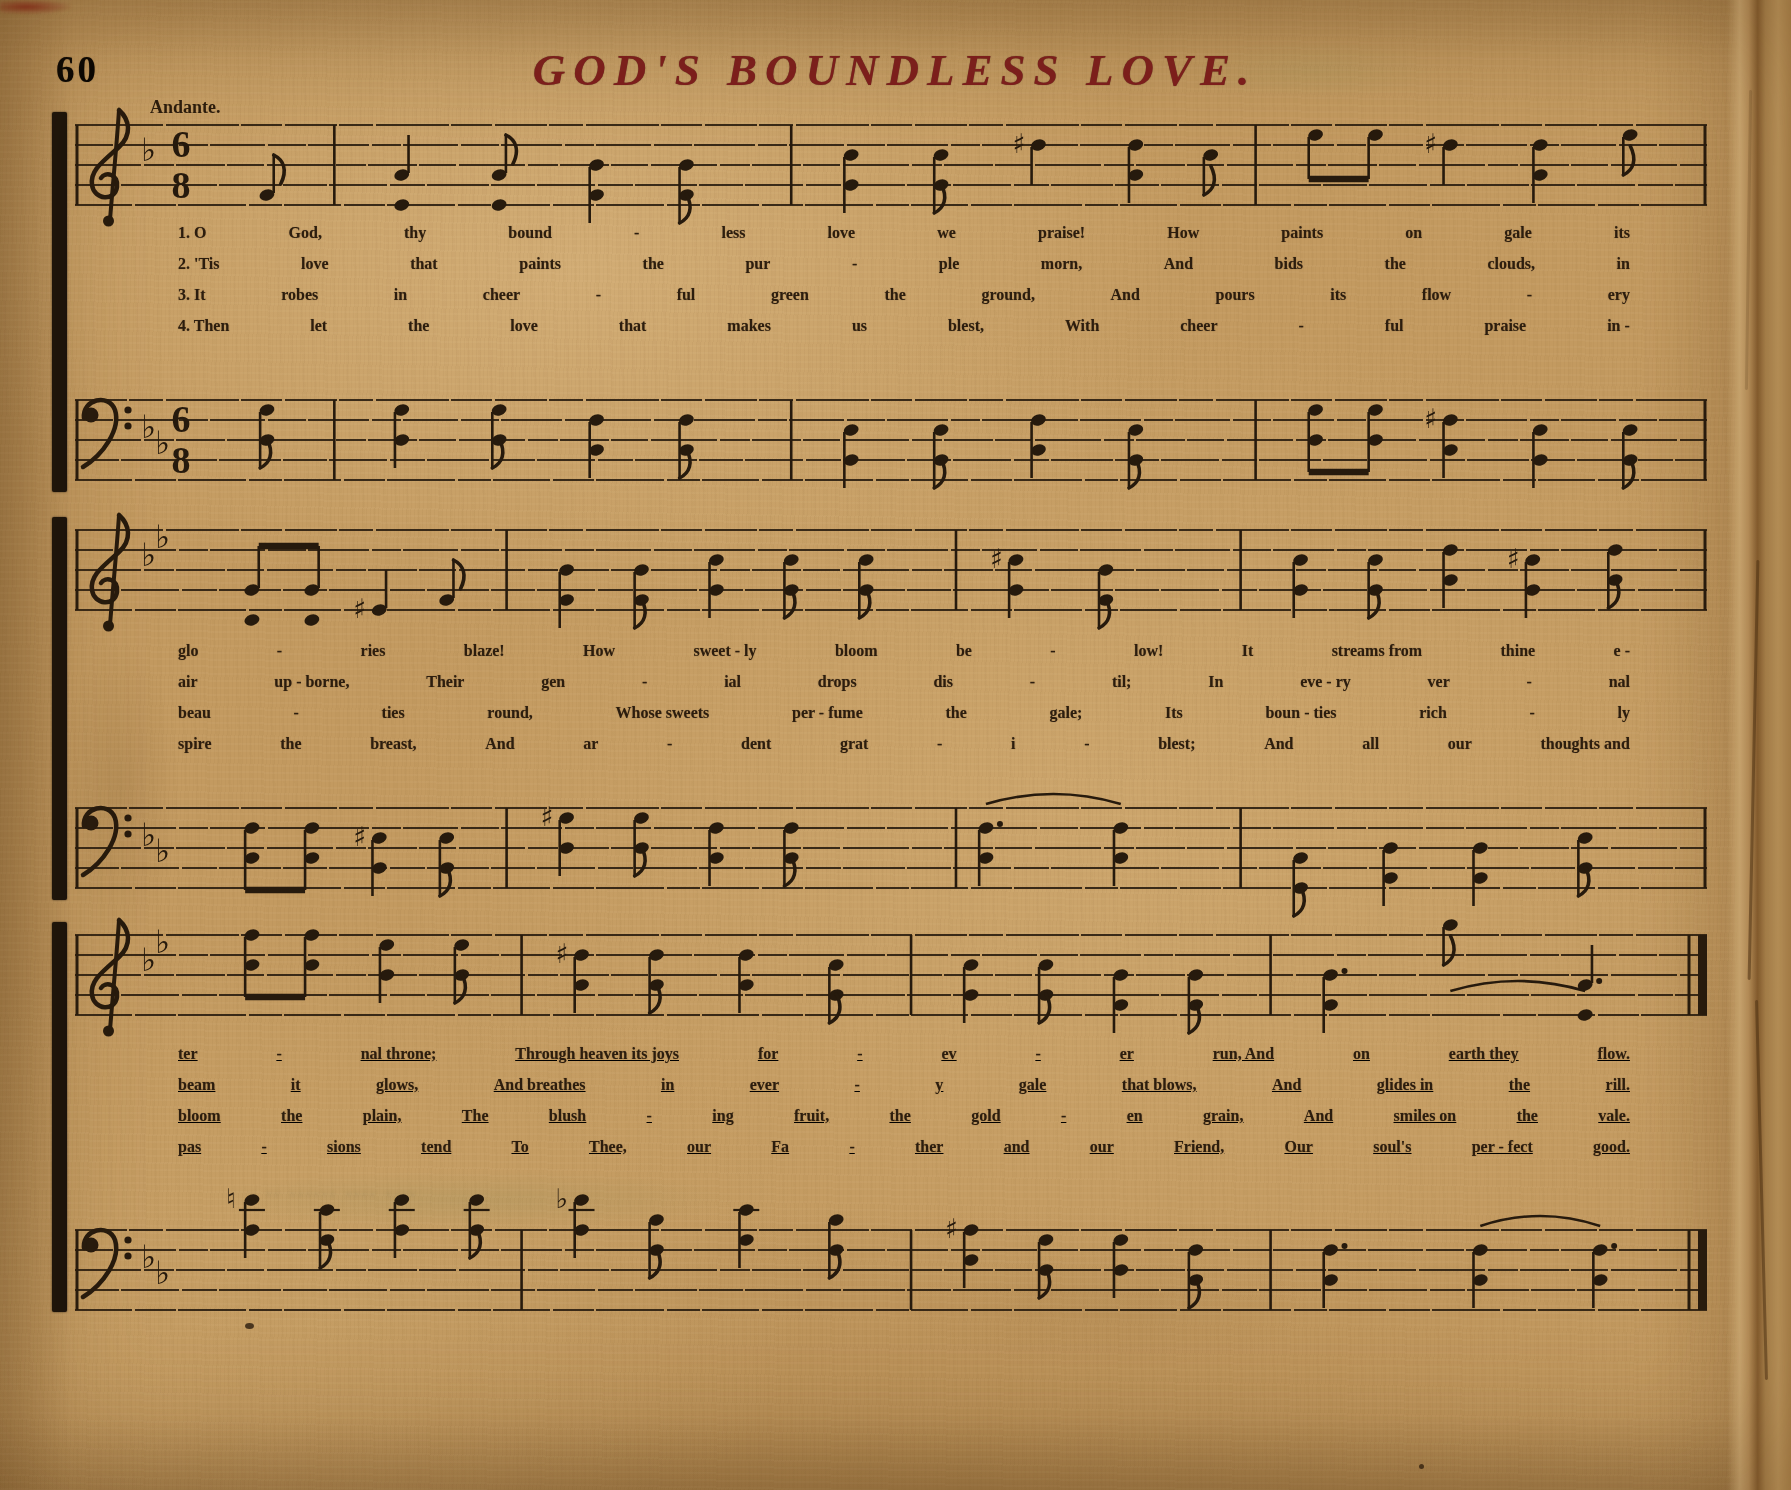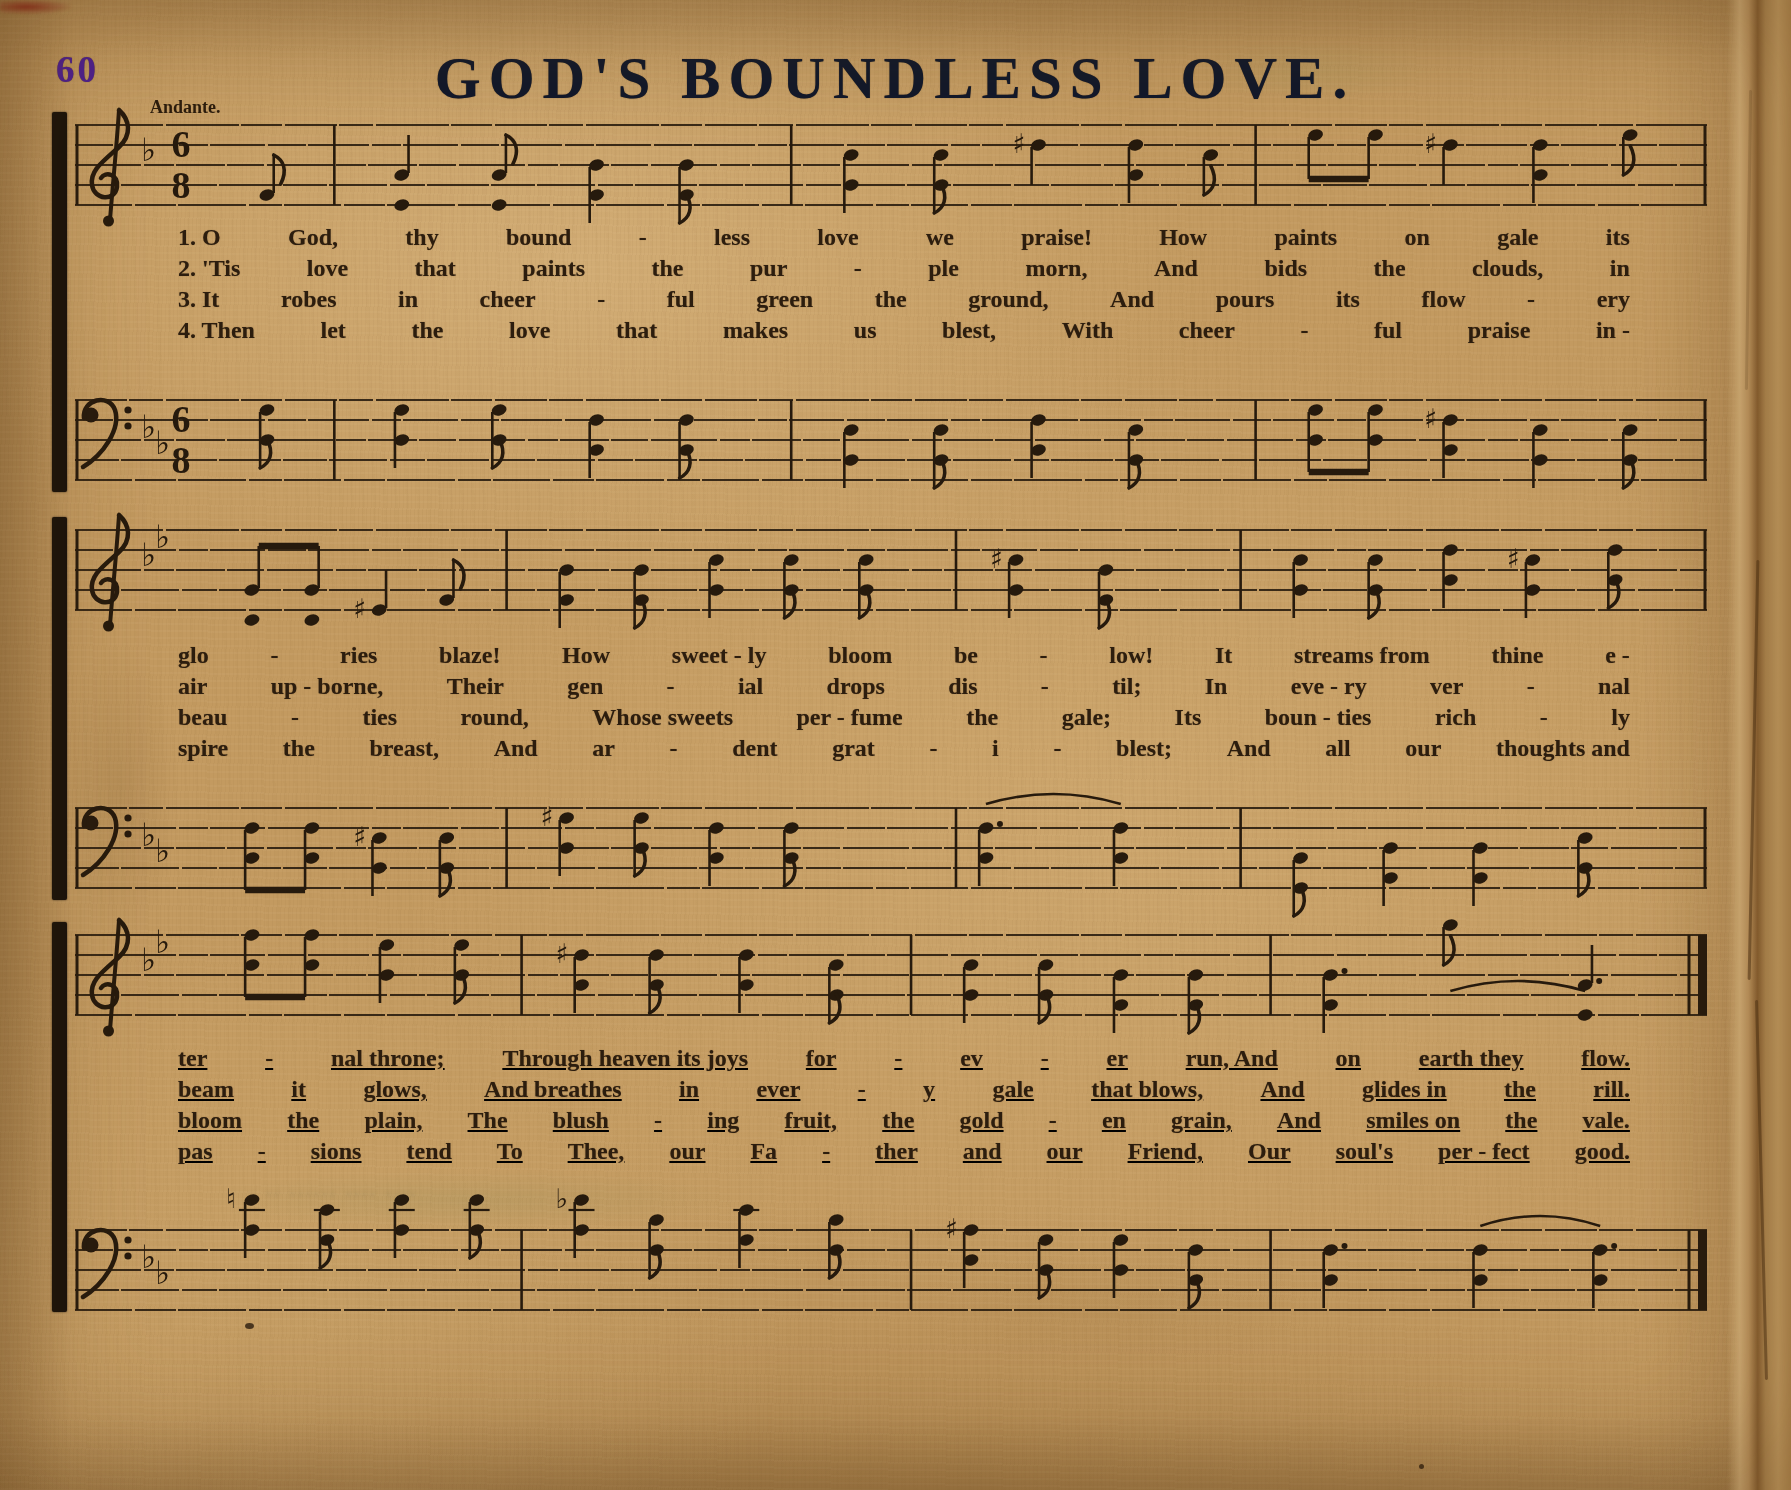--- a/index.html
+++ b/index.html
@@ -39,37 +39,38 @@
   .edge-streak{position:absolute;width:3px;background:rgba(74,48,18,.55);border-radius:3px;}
   .red-smudge{
     position:absolute;left:0;top:0;width:86px;height:17px;
     background:radial-gradient(60px 10px at 30% 40%, rgba(142,32,21,.85), rgba(142,32,21,0) 80%);
     filter:blur(1px);
   }
   .ink-dot{position:absolute;background:#2a1c0e;border-radius:50%;opacity:.8;}
 
   .page-number{
     position:absolute;left:56px;top:48px;font-size:37px;font-weight:bold;
-    color:#4c1d95;letter-spacing:3px;text-shadow:0 0 1px rgba(39,25,11,.5);
+    color:#000000;letter-spacing:3px;text-shadow:0 0 1px rgba(39,25,11,.5);
   }
   .title-wrap{position:absolute;left:70px;top:44px;width:1650px;text-align:center;}
   .page-title{
-    font-size:59px;font-weight:bold;color:#0f172a;letter-spacing:8px;
+    font-size:45px;font-weight:bold;color:#7f1d1d;letter-spacing:8px;
     text-shadow:0 0 1px rgba(39,25,11,.6);
+    font-style:italic;
   }
   .tempo{
     position:absolute;left:150px;top:97px;font-size:18px;font-weight:bold;color:#2b1c0d;
   }
   .sys-bar{position:absolute;left:52px;width:15px;background:#17100a;border-radius:2px;
     box-shadow:0 0 2px rgba(23,16,10,.8);}
   .staff-svg{position:absolute;left:57px;width:1668px;height:170px;}
   .lyrics-block{position:absolute;left:178px;width:1452px;}
   .lyric-row{
     display:flex;justify-content:space-between;align-items:baseline;
-    height:31px;font-size:24px;font-weight:bold;color:#2c1d0e;white-space:nowrap;
+    height:31px;font-size:16px;font-weight:bold;color:#2c1d0e;white-space:nowrap;
     text-shadow:0 0 1px rgba(44,29,14,.45);
   }
   .lyric-row span{display:inline-block;}
   .ghost{
     position:absolute;color:rgba(90,90,60,.18);font-size:20px;font-weight:bold;
     filter:blur(2px);letter-spacing:3px;
   }
 </style>
 </head>
 <body>

